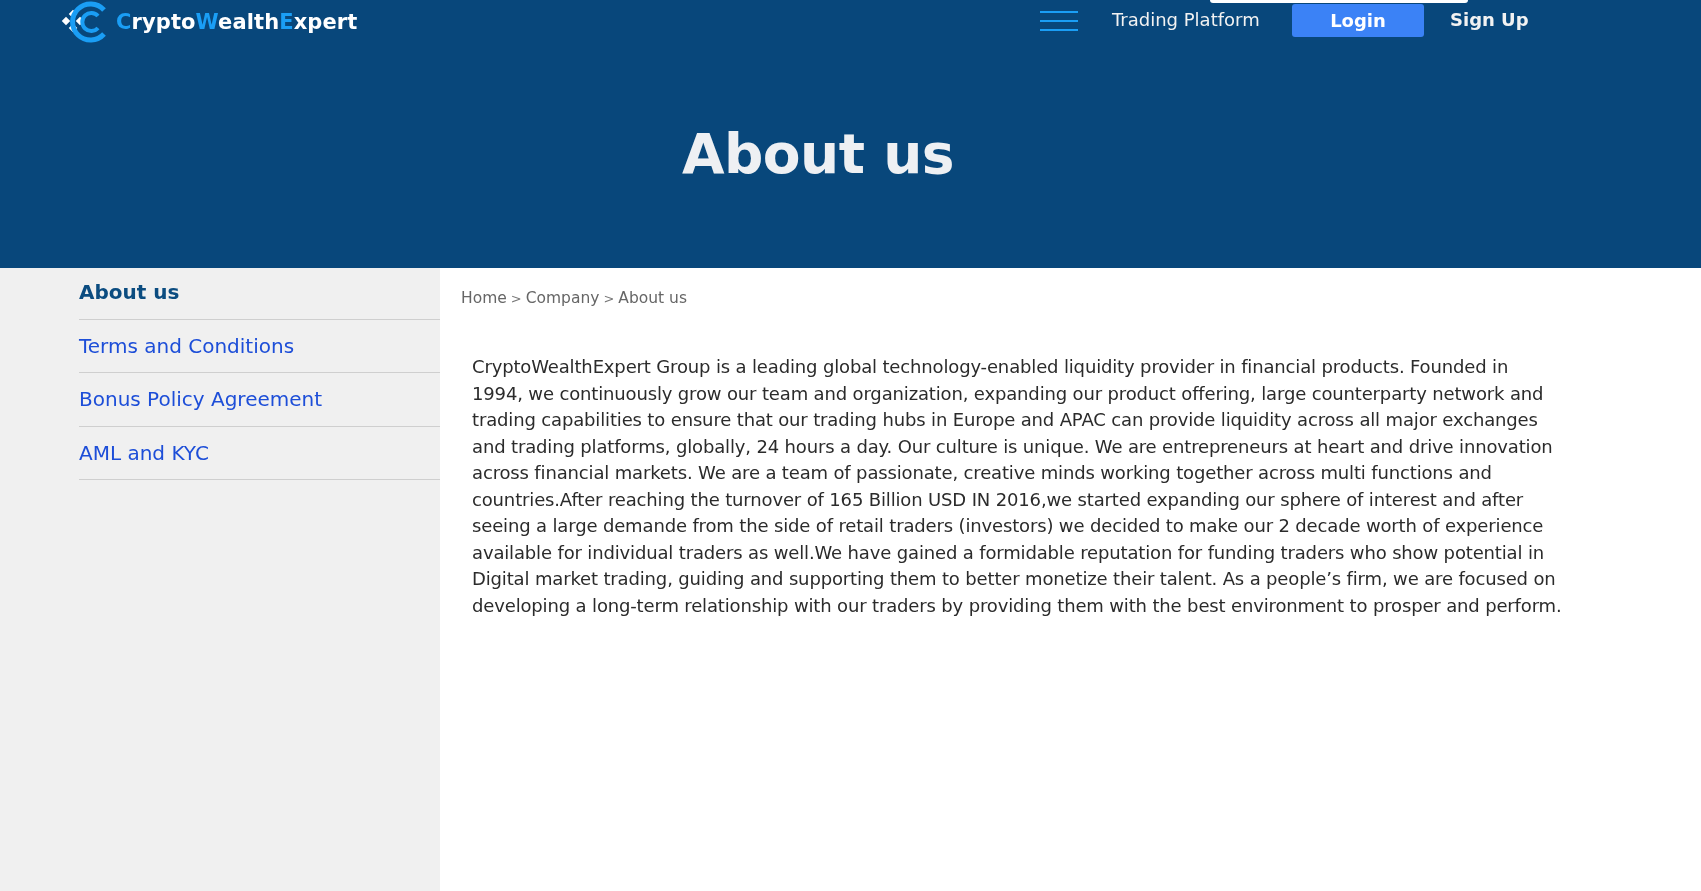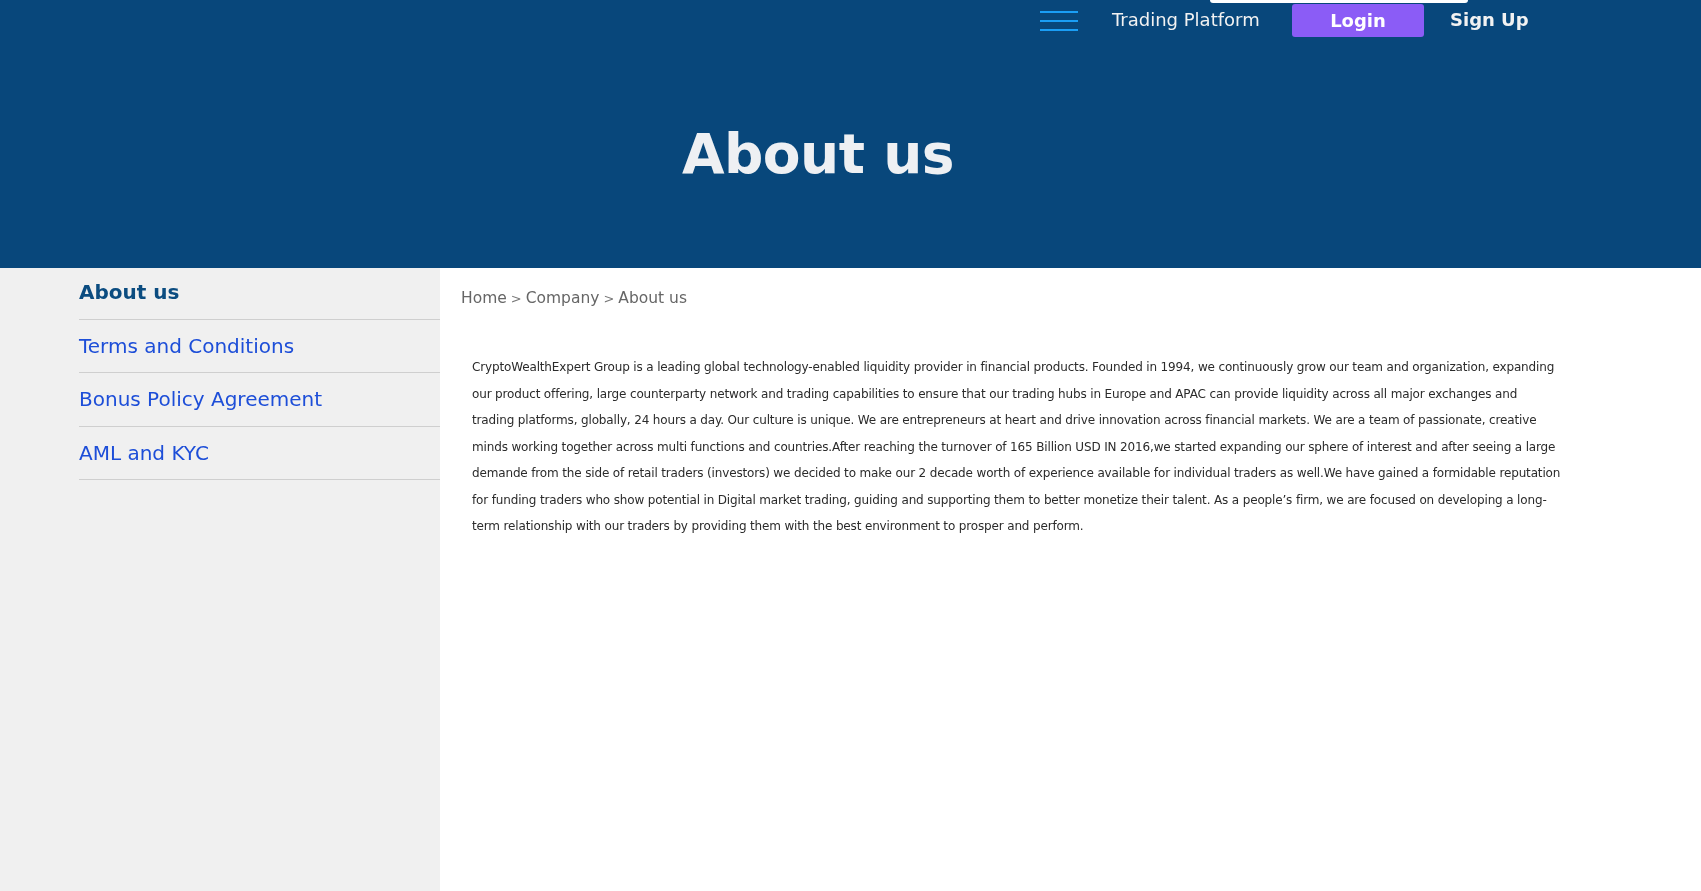--- a/index.html
+++ b/index.html
@@ -30,21 +30,21 @@
     }
     .hamburger span { display: block; height: 2px; background: #1a9ef5; width: 100%; }
     .nav-link {
       position: absolute; top: 9px; font-size: 18px; color: #f2f2f2; white-space: nowrap;
       text-decoration: none; cursor: pointer;
     }
     .nav-trading { left: 1112px; font-weight: 500; }
     .nav-signup { left: 1450px; font-weight: 600; }
     .login-btn {
       position: absolute; left: 1292px; top: 4px; width: 132px; height: 33px;
-      background: #8b5cf6; color: #ffffff; border: none; border-radius: 3px;
+      background: #3b82f6; color: #ffffff; border: none; border-radius: 3px;
       font-family: "DejaVu Sans", "Liberation Sans", sans-serif;
       font-size: 18px; font-weight: 600; cursor: pointer;
       display: flex; align-items: center; justify-content: center;
     }
 
     .hero-title {
       position: absolute; left: 0; top: 122px; width: 1636px; text-align: center;
       font-size: 55px; font-weight: 700; color: #eef0f3; letter-spacing: -0.5px;
     }
 
@@ -65,30 +65,45 @@
       position: absolute; left: 461px; top: 289px;
       display: flex; align-items: center; gap: 4px;
       font-size: 15.5px; color: #666666; white-space: nowrap;
     }
     .breadcrumb .crumb { cursor: pointer; }
     .breadcrumb .crumb.current { cursor: default; }
     .breadcrumb .sep { font-size: 13px; color: #777777; }
 
     .content {
       position: absolute; left: 472px; top: 354px; width: 1090px;
-      font-size: 12px; line-height: 26.5px; color: #2b2b2b;
+      font-size: 18px; line-height: 26.5px; color: #2b2b2b;
       letter-spacing: -0.15px;
     }
   </style>
 </head>
 <body>
 
 <div class="hero">
   <div class="dropdown-edge"></div>
 
+  <a class="logo">
+    <span>
+      <svg width="50" height="44" viewBox="0 0 50 44">
+        <g fill="#ffffff">
+          <rect x="10" y="11" width="6" height="6" transform="rotate(45 13 14)"></rect>
+          <rect x="3" y="18" width="6" height="6" transform="rotate(45 6 21)"></rect>
+          <rect x="17" y="18" width="6" height="6" transform="rotate(45 20 21)"></rect>
+          <rect x="10" y="25" width="6" height="6" transform="rotate(45 13 28)"></rect>
+        </g>
+        <path d="M44 10 A18 18 0 1 0 44 34" fill="none" stroke="#1a9ef5" stroke-width="5"></path>
+        <path d="M38 16 A9 9 0 1 0 38 28" fill="none" stroke="#1a9ef5" stroke-width="4"></path>
+      </svg>
+    </span>
+    <span class="logo-text"><span class="accent">C</span><span>rypto</span><span class="accent">W</span><span>ealth</span><span class="accent">E</span><span>xpert</span></span>
+  </a>
 
   <nav class="nav">
     <div class="hamburger">
       <span></span>
         <span></span>
         <span></span>
     </div>
     <a class="nav-link nav-trading">Trading Platform</a>
     <button class="login-btn">Login</button>
     <a class="nav-link nav-signup">Sign Up</a>

